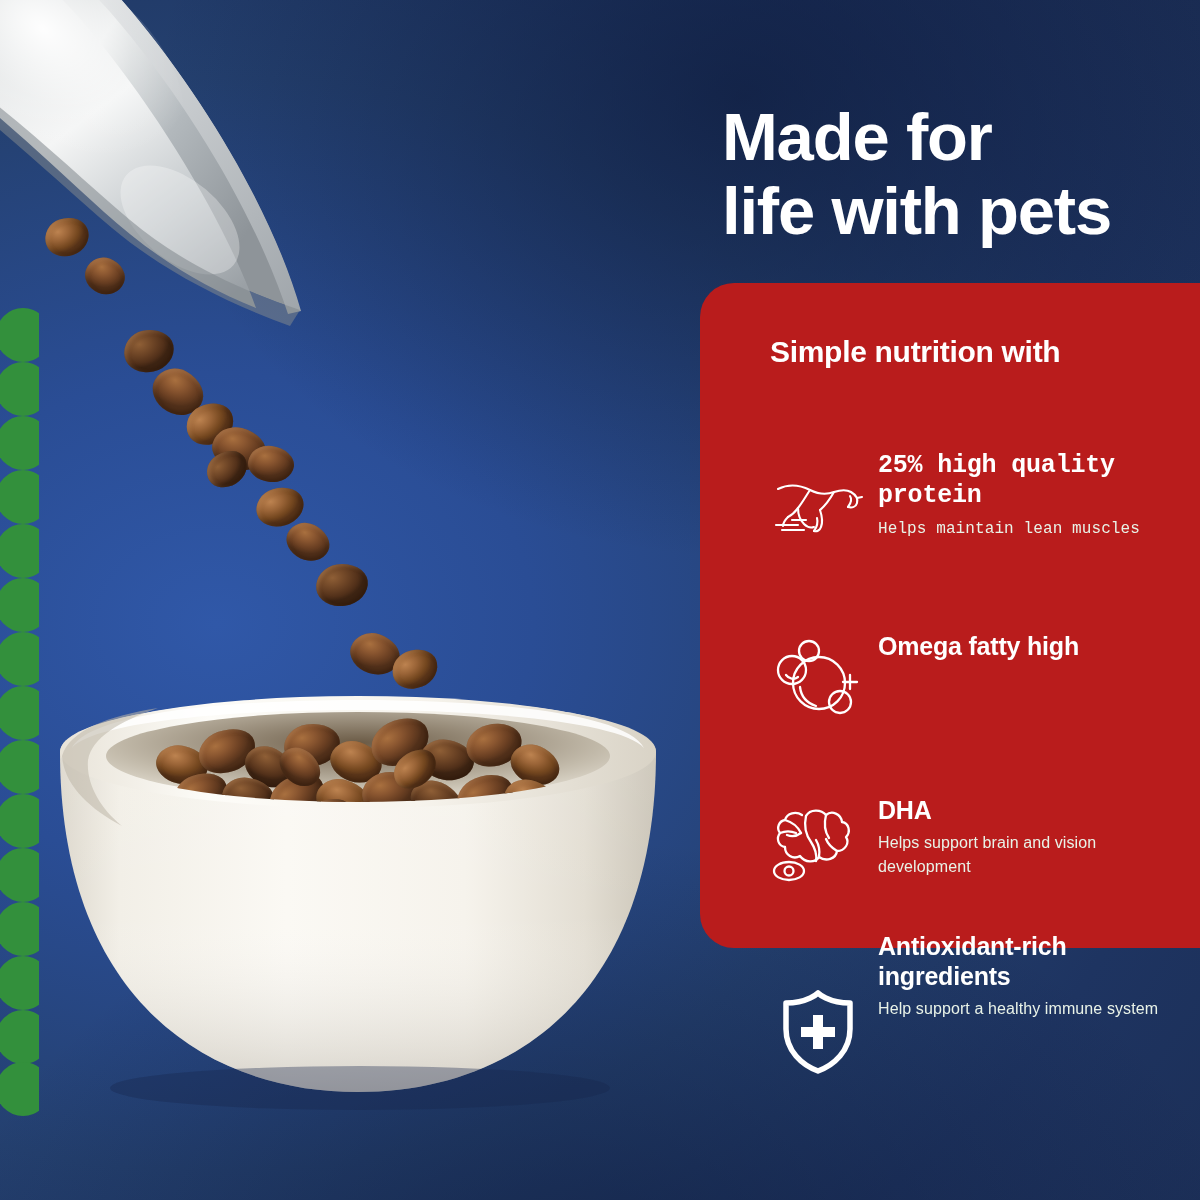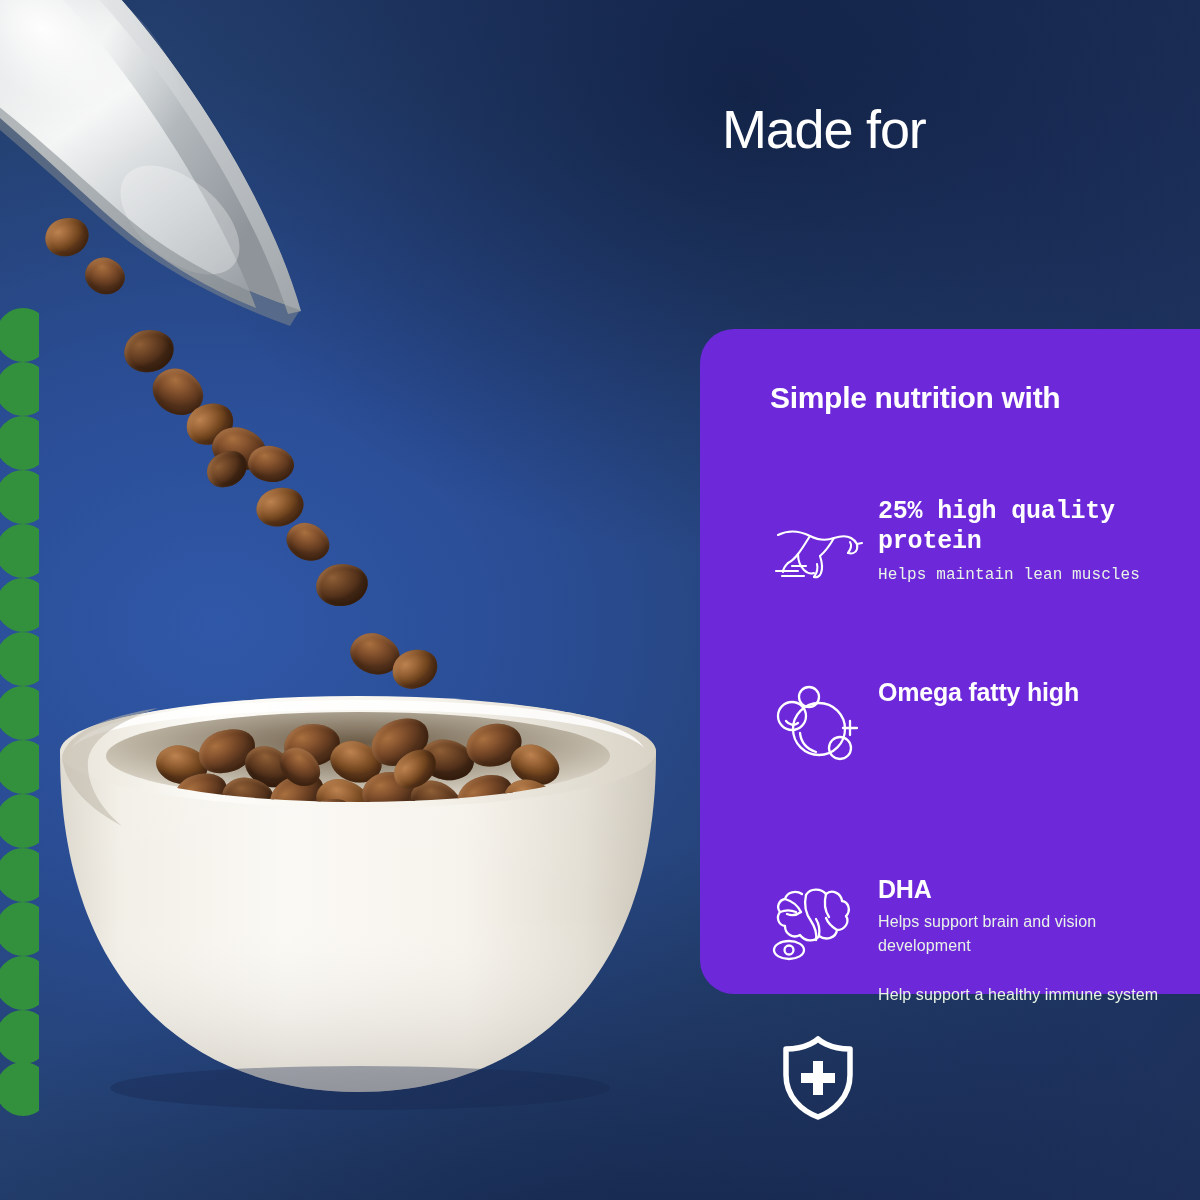--- a/index.html
+++ b/index.html
@@ -38,23 +38,22 @@
     background:
       radial-gradient(60% 55% at 34% 30%, #a9703f 0%, #8a5630 40%, #6a3f22 75%, #51301a 100%);
     box-shadow: inset -2px -3px 5px rgba(40,20,8,0.55), inset 2px 2px 4px rgba(225,170,115,0.35);
   }
   .kib.lt { background: radial-gradient(60% 55% at 34% 30%, #bd8350 0%, #9a6437 42%, #74471f 78%, #5a3519 100%); }
   .kib.dk { background: radial-gradient(60% 55% at 34% 30%, #8f5f36 0%, #6e4526 45%, #53311a 80%, #3d2413 100%); }
 
   
   #panel {
     position:absolute; left:700px; top:283px; width:500px; height:665px;
-    background:#6d28d9;
+    background:#b91c1c;
     border-radius:34px 0 0 34px;
-    margin-top:46px;
   }
   #panel-scallops {
     position:absolute; left:-1px; top:283px; width:40px; height:859px;
     pointer-events:none;
   }
 
   .panel-inner { position:absolute; left:0; top:0; width:100%; height:100%; }
 
   .panel-title {
     position:absolute; left:70px; top:50px; width:400px;
@@ -73,21 +72,21 @@
     letter-spacing:-0.2px;
   }
   .benefit .bsub {
     color:#e9f3e8; font-size:16px; font-weight:400; line-height:1.52;
     margin-top:6px; letter-spacing:0.1px;
   }
 
   
   #headline {
     position:absolute; left:722px; top:100px; width:470px;
-    color:#ffffff; font-size:54px; font-weight:normal; line-height:1.1;
+    color:#ffffff; font-size:67px; font-weight:bold; line-height:1.1;
     letter-spacing:-1.2px;
   }
 </style>
 </head>
 <body>
 
 <div id="stage">
 
   <div class="bg-base"></div>
   <div class="bg-vign"></div>
@@ -231,20 +230,21 @@
     <div class="kib" style="left:254px; top:110px; width:52px; height:38px; transform:rotate(-24deg);"></div>
     <div class="kib lt" style="left:300px; top:116px; width:58px; height:42px; transform:rotate(6deg);"></div>
     <div class="kib" style="left:350px; top:112px; width:54px; height:40px; transform:rotate(-16deg);"></div>
     <div class="kib dk" style="left:398px; top:116px; width:52px; height:38px; transform:rotate(20deg);"></div>
     <div class="kib" style="left:230px; top:60px; width:44px; height:34px; transform:rotate(40deg);"></div>
     <div class="kib lt" style="left:344px; top:62px; width:46px; height:34px; transform:rotate(-38deg);"></div>
   </div>
 
   <div id="headline">
     <div>Made for</div>
+    <div>life with pets</div>
   </div>
 
   <div id="panel">
     <div class="panel-inner">
 
       <div class="panel-title">
         <div>Simple nutrition with</div>
       </div>
 
       <div class="benefit" style="top:168px;font-family:Liberation Mono, monospace;">
@@ -282,21 +282,21 @@
             <path d="M28 48 C29 57 35 64 44 67"></path>
             <path d="M78 36 L78 50"></path>
             <path d="M71 43 L85 43"></path>
           </svg>
         </div>
         <div class="btext">
           <div class="bhead">Omega fatty high</div>
         </div>
       </div>
 
-      <div class="benefit" style="top:545px;">
+      <div class="benefit" style="top:512px;">
         <div class="bicon" style="top:6px;">
           <svg width="92" height="82" viewBox="0 0 92 82" fill="none" stroke="#ffffff" stroke-width="2.3" stroke-linecap="round" stroke-linejoin="round">
             <path d="M30 14 C24 10 15 12 13 19 C7 20 4 27 8 32 C4 37 6 45 13 46
                      C13 54 21 59 28 55 C33 62 43 62 47 56 C54 61 64 58 65 50
                      C73 50 78 42 74 36 C79 31 77 22 70 21 C69 13 60 9 54 14
                      C49 8 38 8 34 15"></path>
             <path d="M34 15 C32 24 34 34 39 41 C43 47 45 54 44 60"></path>
             <path d="M54 14 C52 22 53 31 57 37"></path>
             <path d="M13 19 C20 21 26 26 29 32"></path>
             <path d="M29 32 C25 35 20 36 15 34"></path>
@@ -315,20 +315,21 @@
 
       <div class="benefit" style="top:648px;">
         <div class="bicon" style="top:58px;">
           <svg width="92" height="86" viewBox="0 0 92 86" fill="none">
             <path d="M46 4 C46 4 36 14 14 14 L14 40 C14 62 30 76 46 82
                      C62 76 78 62 78 40 L78 14 C56 14 46 4 46 4 Z" stroke="#ffffff" stroke-width="5.5" stroke-linejoin="round" fill="none"></path>
             <path d="M41 26 L51 26 L51 38 L63 38 L63 48 L51 48 L51 60 L41 60 L41 48 L29 48 L29 38 L41 38 Z" fill="#ffffff"></path>
           </svg>
         </div>
         <div class="btext">
+          <div class="bhead">Antioxidant-rich ingredients</div>
           <div class="bsub">Help support a healthy immune system</div>
         </div>
       </div>
 
     </div>
   </div>
 
   <svg id="panel-scallops" viewBox="0 0 40 859" preserveAspectRatio="none">
     <g fill="#33903c">
       <circle cx="24" cy="52" r="27"></circle>

